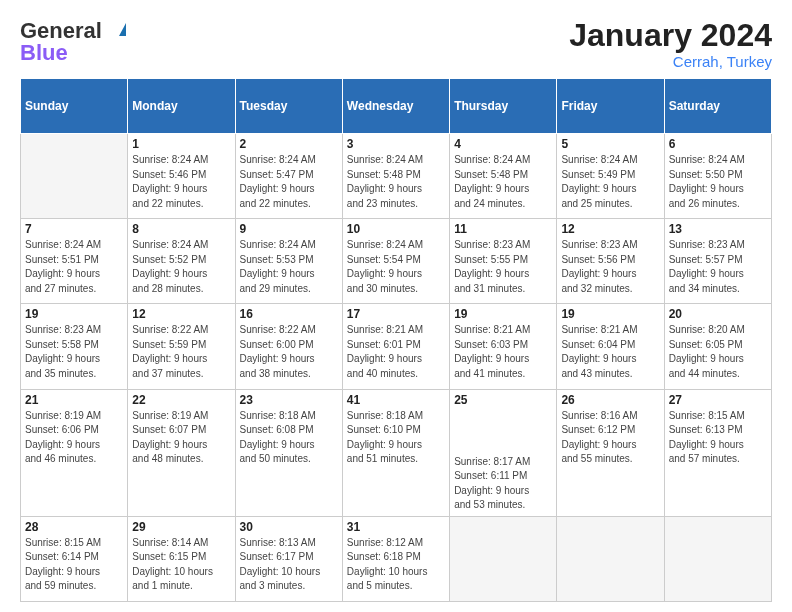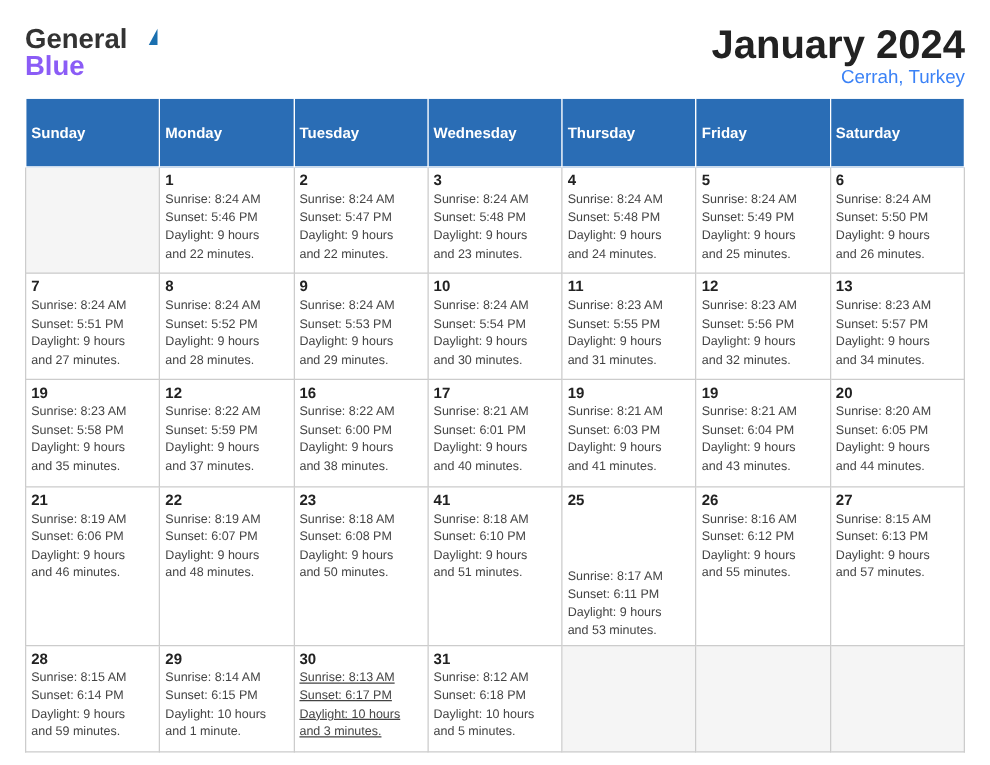--- a/index.html
+++ b/index.html
@@ -315,21 +315,21 @@
           </td>
           <td>
             <div class="day-num">29</div>
             <div class="day-info" style="white-space: pre-line;">Sunrise: 8:14 AM
 Sunset: 6:15 PM
 Daylight: 10 hours
 and 1 minute.</div>
           </td>
           <td>
             <div class="day-num">30</div>
-            <div class="day-info" style="white-space: pre-line; text-decoration: underline;">Sunrise: 8:13 AM
+            <div class="day-info" style="white-space: pre-line;">Sunrise: 8:13 AM
 Sunset: 6:17 PM
 Daylight: 10 hours
 and 3 minutes.</div>
           </td>
           <td>
             <div class="day-num">31</div>
             <div class="day-info" style="white-space: pre-line;">Sunrise: 8:12 AM
 Sunset: 6:18 PM
 Daylight: 10 hours
 and 5 minutes.</div>

